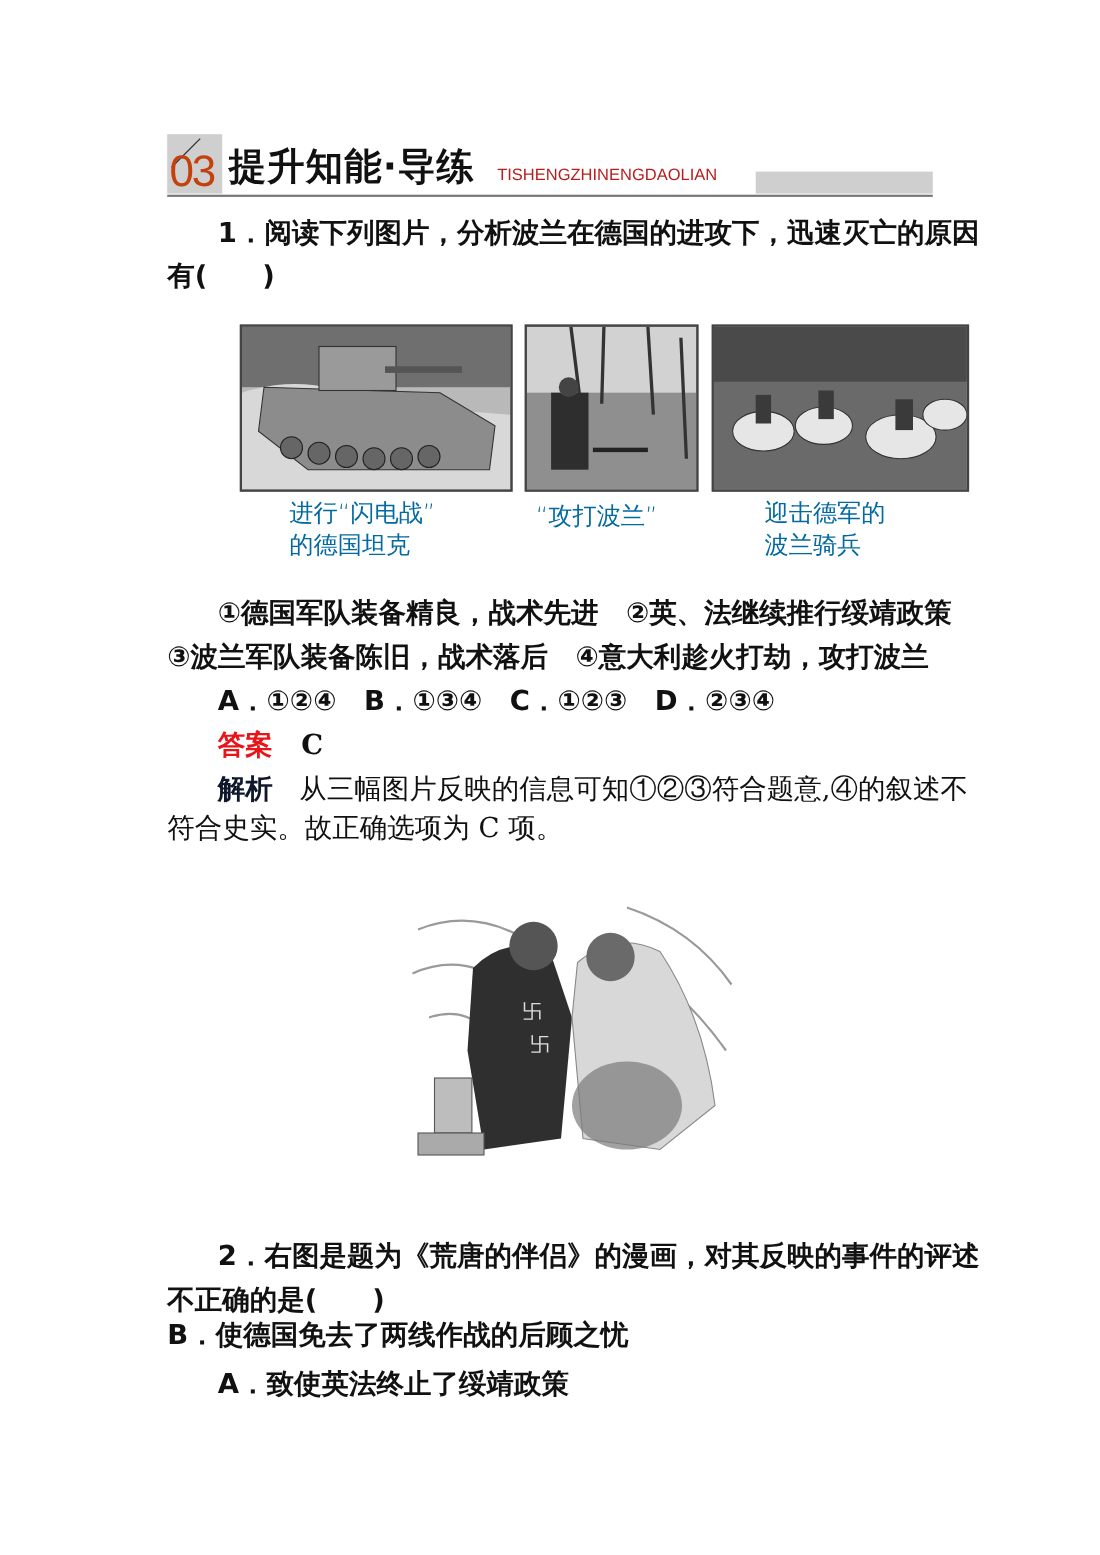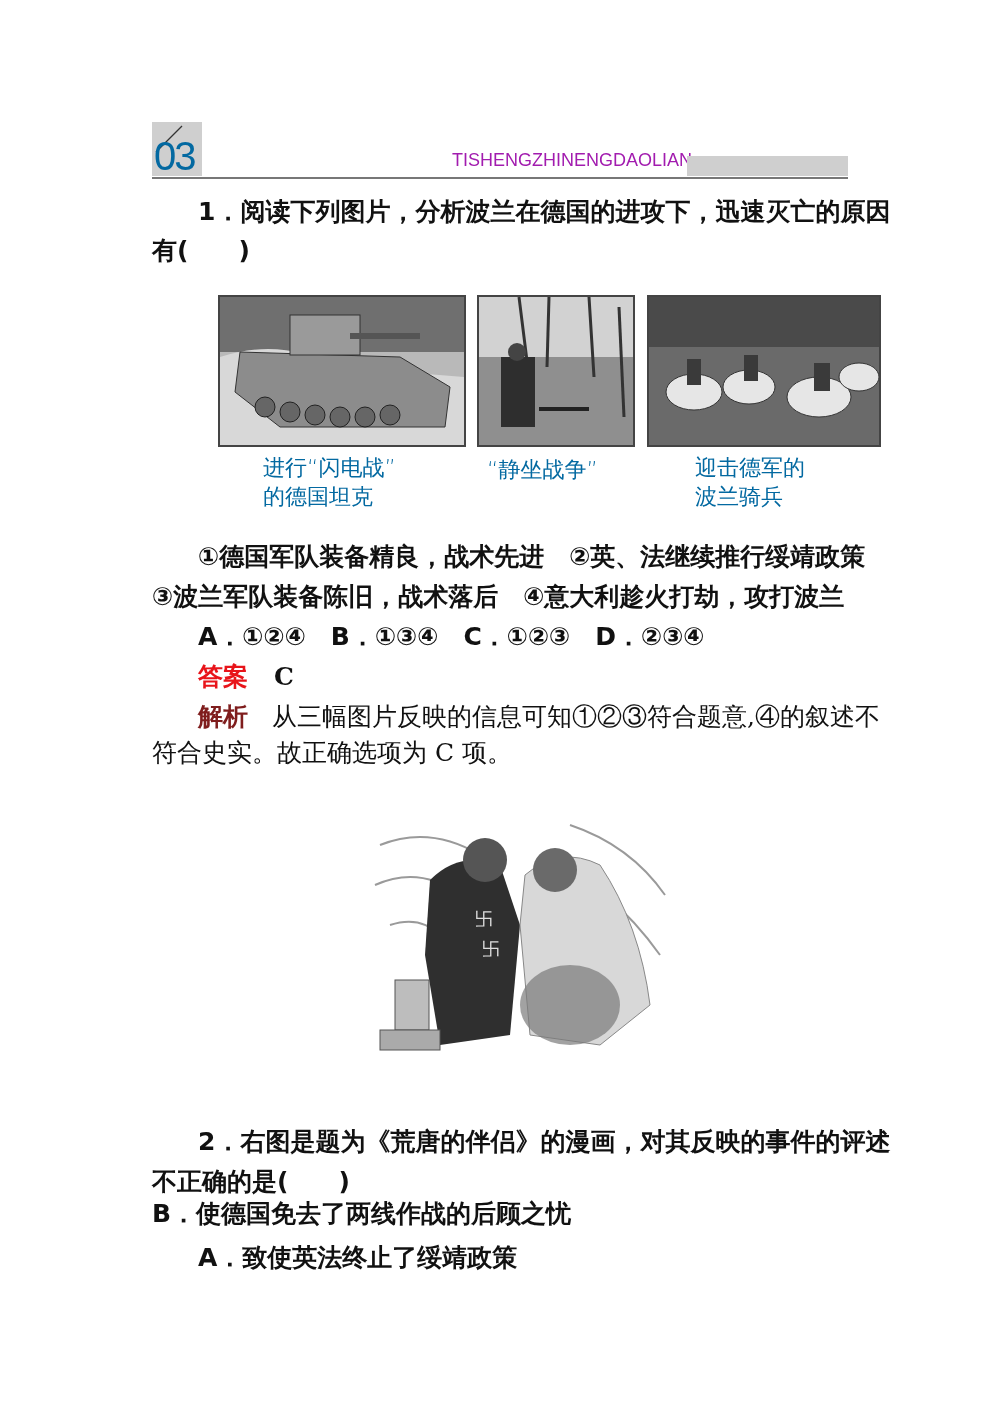--- a/index.html
+++ b/index.html
@@ -4,54 +4,55 @@
 <style>
   html, body { margin: 0; padding: 0; background: #ffffff; }
   body { width: 1000px; height: 1414px; position: relative; overflow: hidden;
          font-family: "DejaVu Serif", "Liberation Serif", serif; color: #111; }
 
   
   .hdr { position: absolute; left: 152px; top: 122px; width: 696px; height: 58px; }
   .hdr-num-box { position: absolute; left: 0; top: 0; width: 50px; height: 54px; background: #cfcfcf; }
   .hdr-slash { position: absolute; left: 2px; top: 2px; width: 30px; height: 30px; }
   .hdr-num { position: absolute; left: 2px; top: 12px; font-family: "Liberation Sans", sans-serif;
-             font-size: 40px; line-height: 44px; font-weight: 300; color: #0369a1; letter-spacing: -2px; }
+             font-size: 40px; line-height: 44px; font-weight: 300; color: #c2410c; letter-spacing: -2px; }
   .hdr-title { position: absolute; left: 56px; top: 8px; font-family: "DejaVu Sans", sans-serif;
                font-size: 34px; line-height: 44px; font-weight: bold; color: #111; letter-spacing: 1px; }
   .hdr-pinyin { position: absolute; left: 300px; top: 28px; font-family: "Liberation Sans", sans-serif;
-                font-size: 18px; line-height: 20px; color: #a21caf; letter-spacing: 0px; }
+                font-size: 15px; line-height: 20px; color: #b91c1c; letter-spacing: 0px; }
   .hdr-bar { position: absolute; left: 535px; top: 34px; width: 161px; height: 20px; background: #cfcfcf; }
   .hdr-rule { position: absolute; left: 0; top: 55px; width: 696px; height: 2px; background: #777; }
 
   
   .line { position: absolute; left: 152px; width: 700px; font-size: 25px; line-height: 30px;
           font-family: "DejaVu Sans", sans-serif; white-space: nowrap; }
   .bold { font-weight: bold; }
   .indent { padding-left: 46px; }
   .red { color: #e8141a; font-weight: bold; }
-  .blue { color: #7f1d1d; font-weight: bold; }
+  .blue { color: #0f172a; font-weight: bold; }
   .serif { font-family: "DejaVu Serif", serif; }
 
   
   .photo { position: absolute; border: 2px solid #444; background: #8a8a8a; overflow: hidden; }
   .caption { position: absolute; font-family: "DejaVu Sans", sans-serif; font-size: 22px; line-height: 29px;
              color: #0369a1; white-space: nowrap; font-weight: 300; }
 
   .cartoon { position: absolute; left: 370px; top: 805px; width: 305px; height: 290px; overflow: hidden; }
 </style>
 </head>
 <body>
 
 <div class="hdr">
   <div class="hdr-num-box">
     <svg class="hdr-slash" viewBox="0 0 30 30">
       <line x1="2" y1="28" x2="28" y2="2" stroke="#333" stroke-width="1.2"></line>
     </svg>
   </div>
   <div class="hdr-num">03</div>
+  <div class="hdr-title">提升知能·导练</div>
   <div class="hdr-pinyin">TISHENGZHINENGDAOLIAN</div>
   <div class="hdr-bar"></div>
   <div class="hdr-rule"></div>
 </div>
 
 <div class="line bold indent" style="top:197px;">1．阅读下列图片，分析波兰在德国的进攻下，迅速灭亡的原因</div>
 <div class="line bold" style="top:236px;">有(　　)</div>
 
 <div class="photo" style="left:218px; top:295px; width:244px; height:148px;">
   <svg width="244" height="148" viewBox="0 0 244 148">
@@ -99,21 +100,21 @@
     <g fill="#3a3a3a">
       <rect x="38" y="62" width="14" height="26"></rect>
         <rect x="95" y="58" width="14" height="26"></rect>
       <rect x="165" y="66" width="16" height="28"></rect>
     </g>
   </svg>
 </div>
 
 <div class="caption" style="left:263px; top:453px;">进行“闪电战”</div>
 <div class="caption" style="left:263px; top:482px;">的德国坦克</div>
-<div class="caption" style="left:487px; top:455px;">“静坐战争”</div>
+<div class="caption" style="left:487px; top:455px;">“攻打波兰”</div>
 <div class="caption" style="left:695px; top:453px;">迎击德军的</div>
 <div class="caption" style="left:695px; top:482px;">波兰骑兵</div>
 
 <div class="line bold indent" style="top:542px;">①德国军队装备精良，战术先进　②英、法继续推行绥靖政策</div>
 <div class="line bold" style="top:582px;">③波兰军队装备陈旧，战术落后　④意大利趁火打劫，攻打波兰</div>
 <div class="line bold indent" style="top:622px;">A．①②④　B．①③④　C．①②③　D．②③④</div>
 
 <div class="line indent" style="top:662px;">
   <span class="red">答案</span>
   <span class="bold serif" style="margin-left:18px;">C</span>

